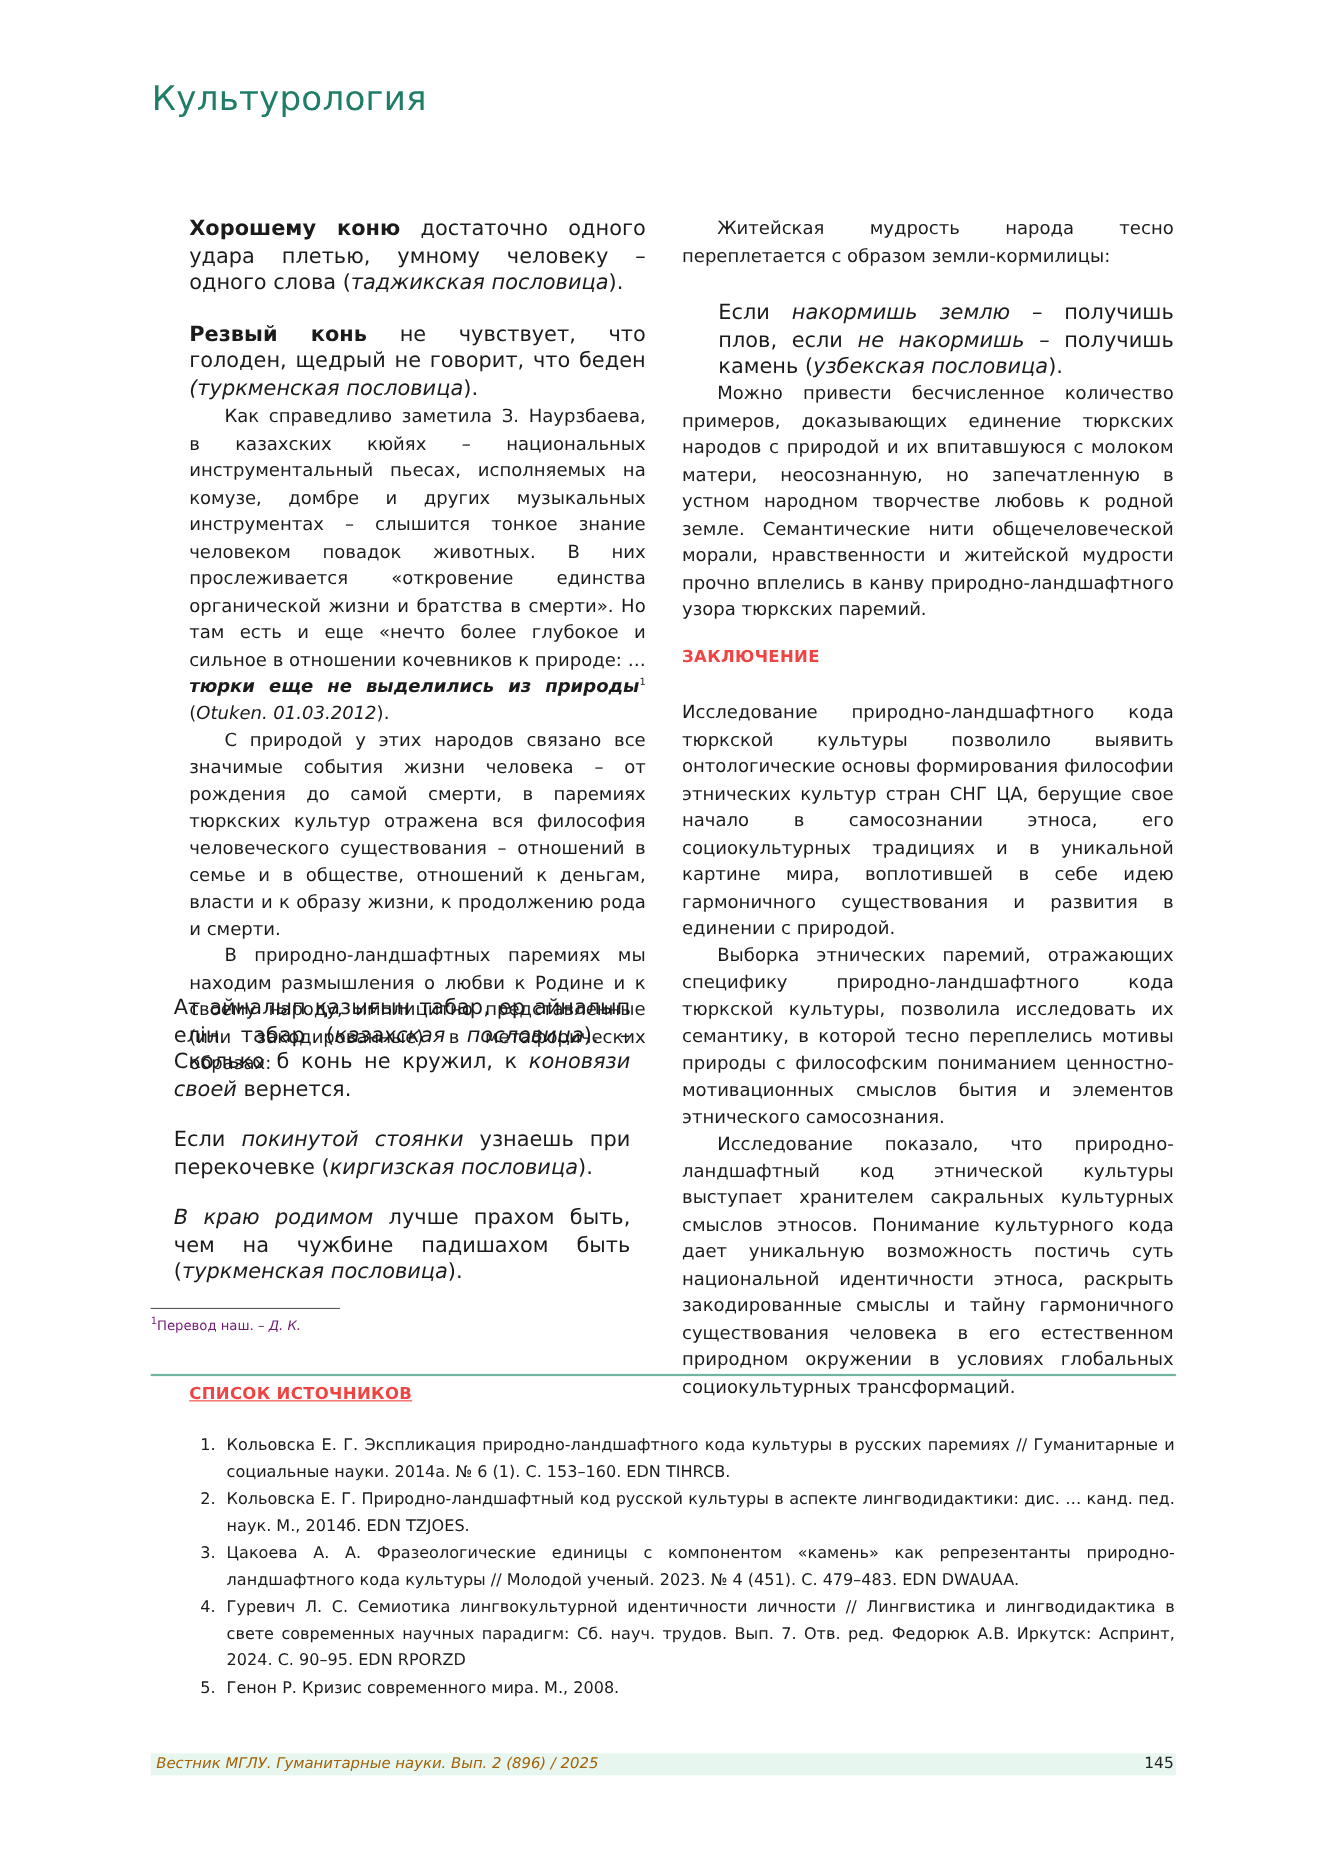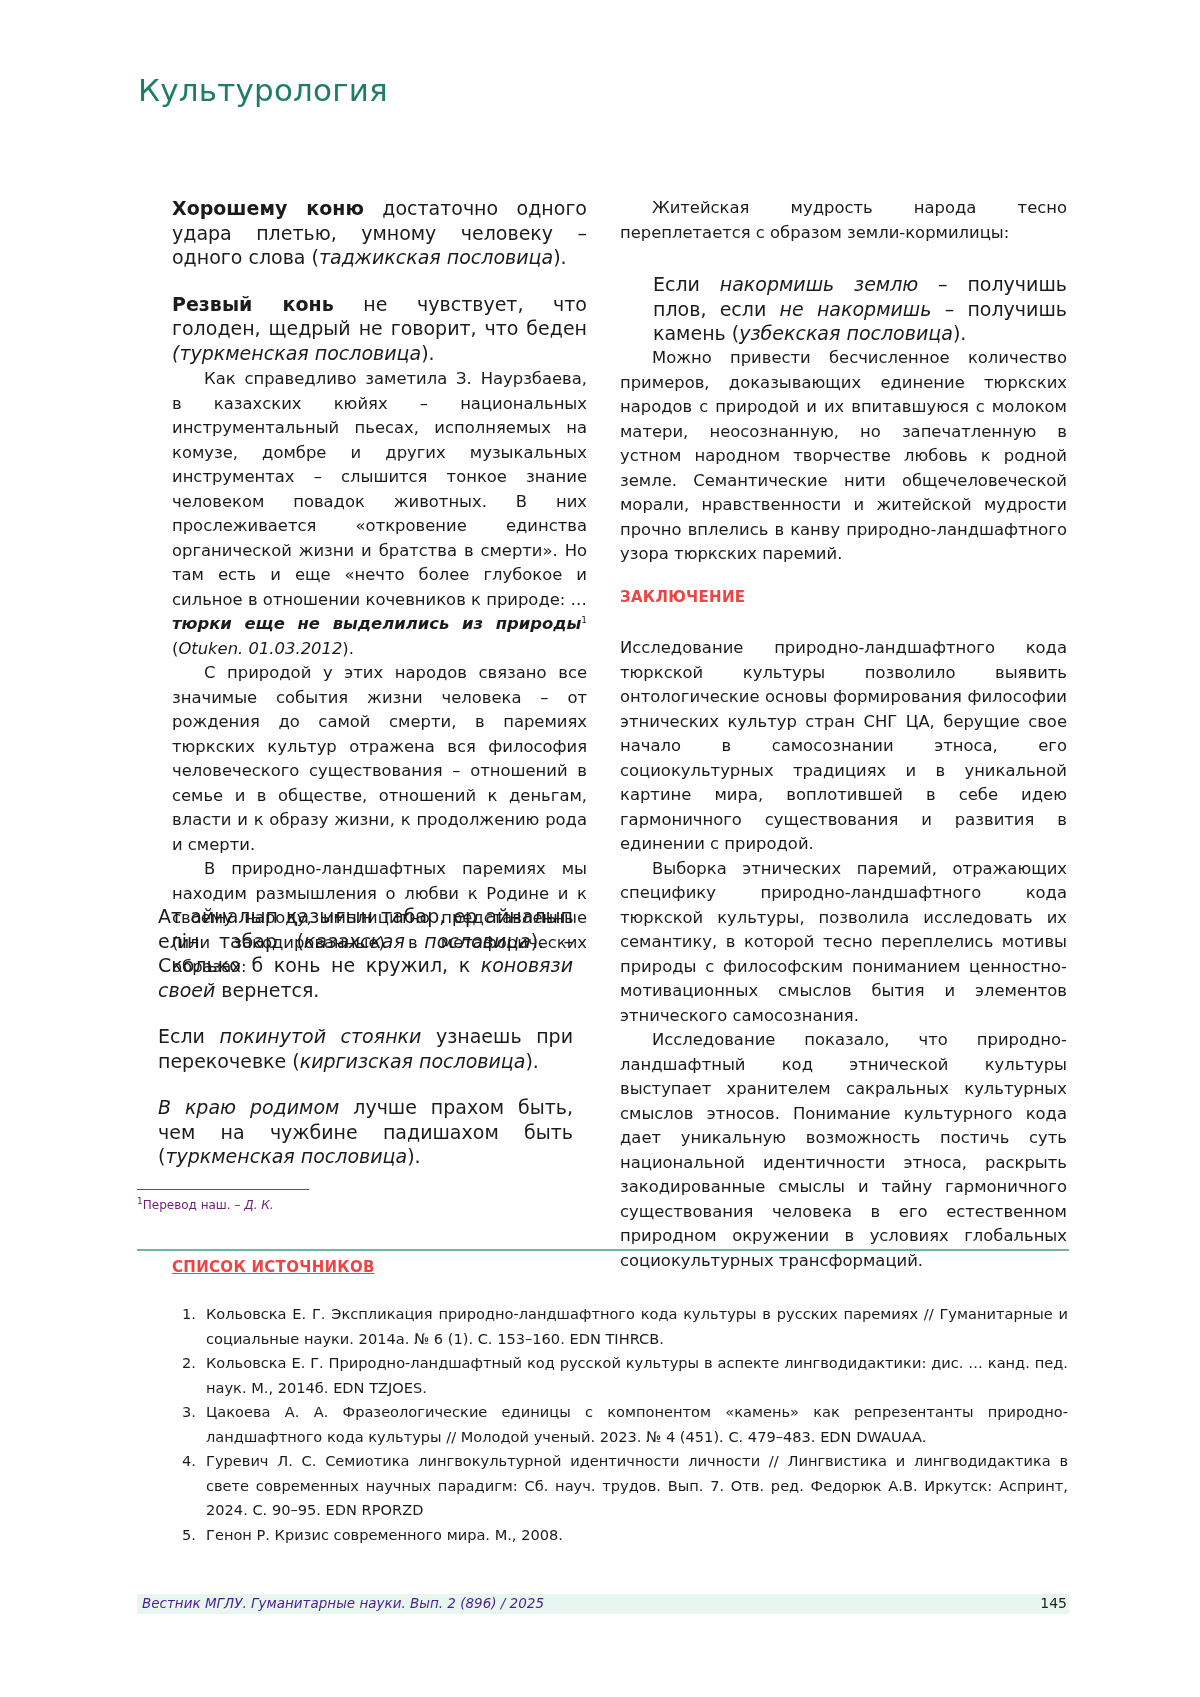--- a/index.html
+++ b/index.html
@@ -23,21 +23,21 @@
   .concl-body { position: absolute; left: 620px; top: 636px; width: 447px; }
   .fn-rule { position: absolute; left: 137px; top: 1189px; width: 172px; height: 1px; background: #555; }
   .footnote { position: absolute; left: 137px; top: 1198px; font-size: 12px; color: #701a75; }
   .sup { font-size: 9px; vertical-align: super; line-height: 0; }
   .refs-rule { position: absolute; left: 137px; top: 1249px; width: 932px; height: 2px; background: #6fb5a2; }
   .refs-title { position: absolute; left: 172px; top: 1258px; text-decoration: underline; }
   .refs { position: absolute; left: 172px; top: 1302px; width: 896px; margin: 0; padding: 0; list-style: none; }
   .refs li { position: relative; padding-left: 34px; font-size: 14.6px; line-height: 24.5px; text-align: justify; }
   .refs .num { position: absolute; left: 10px; top: 0; }
   .footer-band { position: absolute; left: 137px; top: 1594px; width: 932px; height: 20px; background: #e7f7ef; }
-  .footer-left { position: absolute; left: 142px; top: 1595px; font-size: 13.5px; font-style: italic; color: #4c1d95; }
+  .footer-left { position: absolute; left: 142px; top: 1595px; font-size: 13.5px; font-style: italic; color: #a16207; }
   .footer-right { position: absolute; right: 133px; top: 1595px; font-size: 14px; color: #222; }
   b, .b { font-weight: bold; }
   i, .i { font-style: italic; }
 </style>
 </head>
 <body>
 
 <div class="section-title">Культурология</div>
 
 <div class="col col-left">

